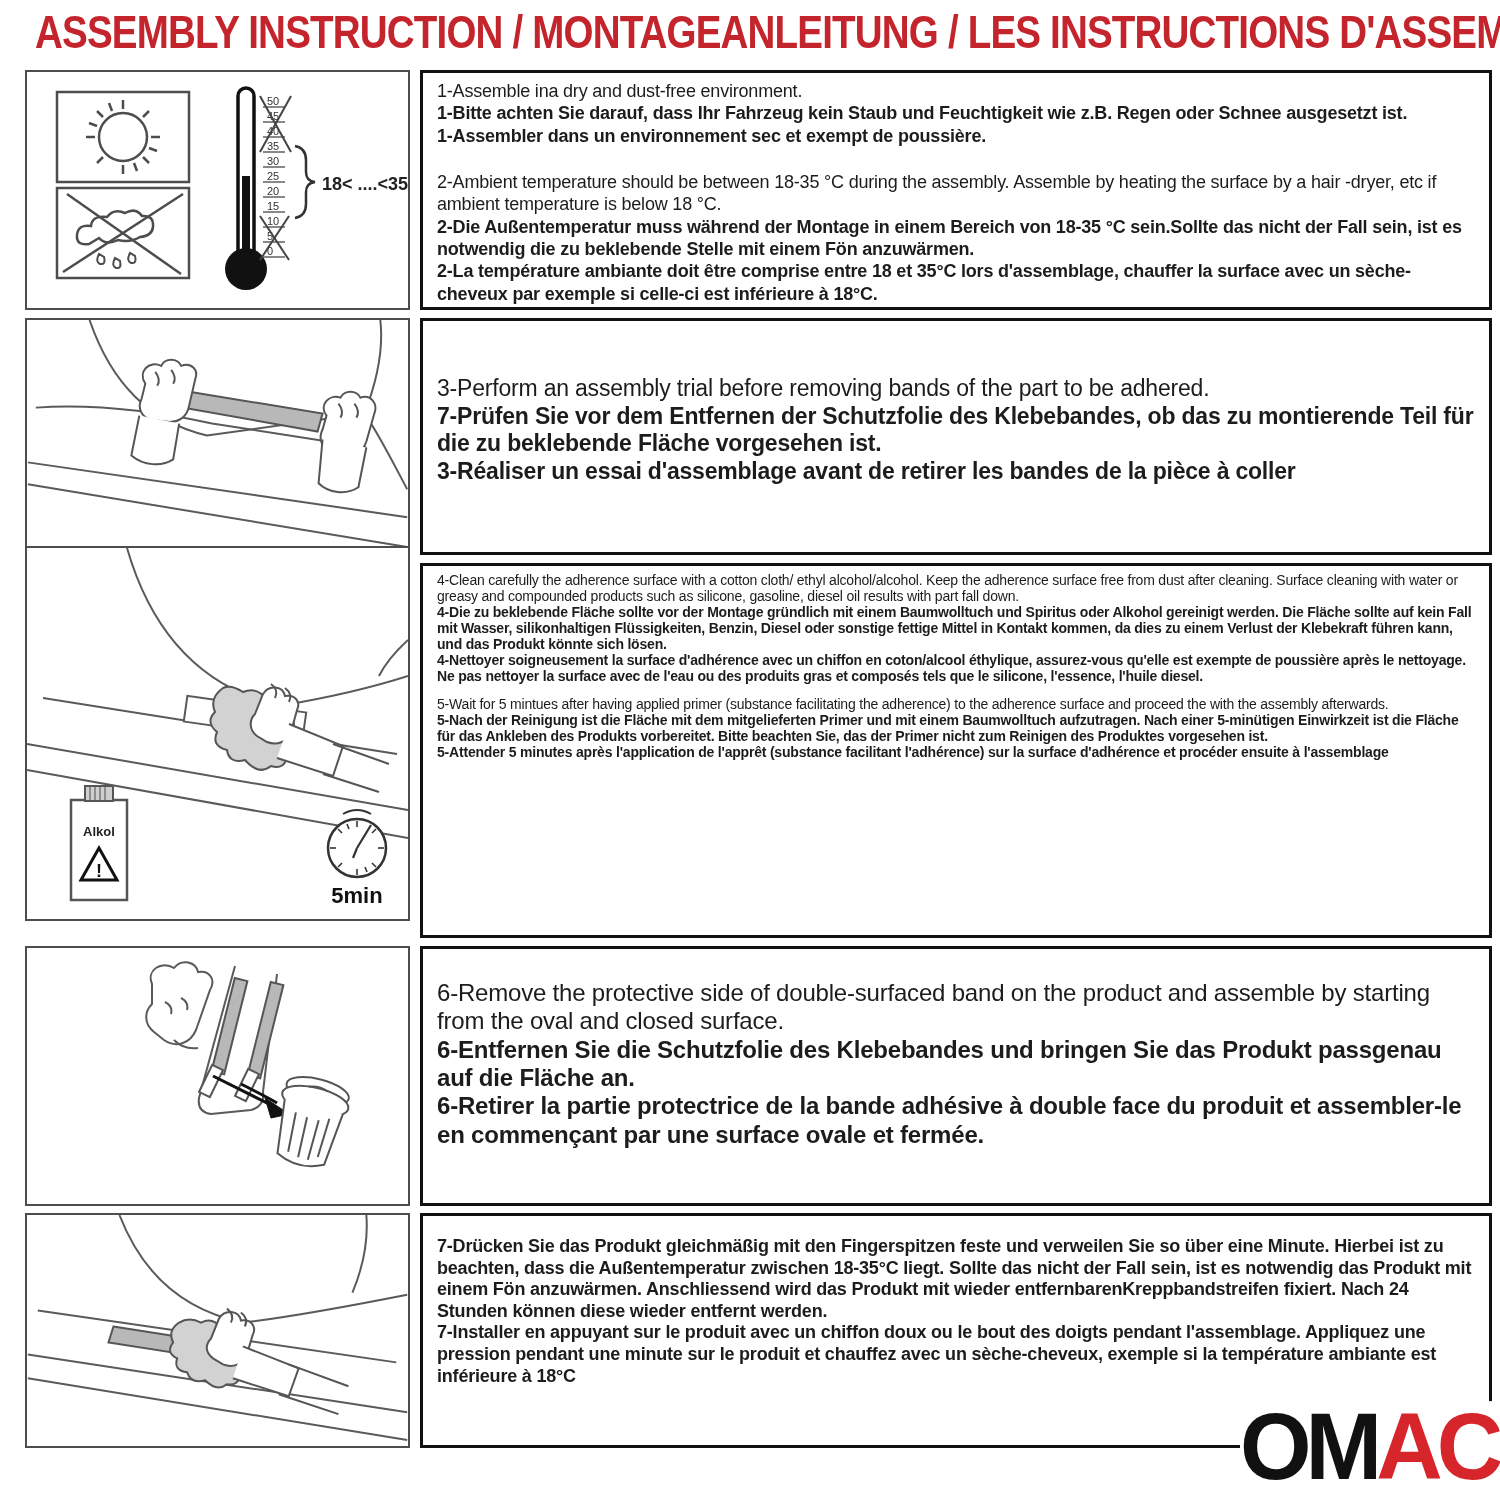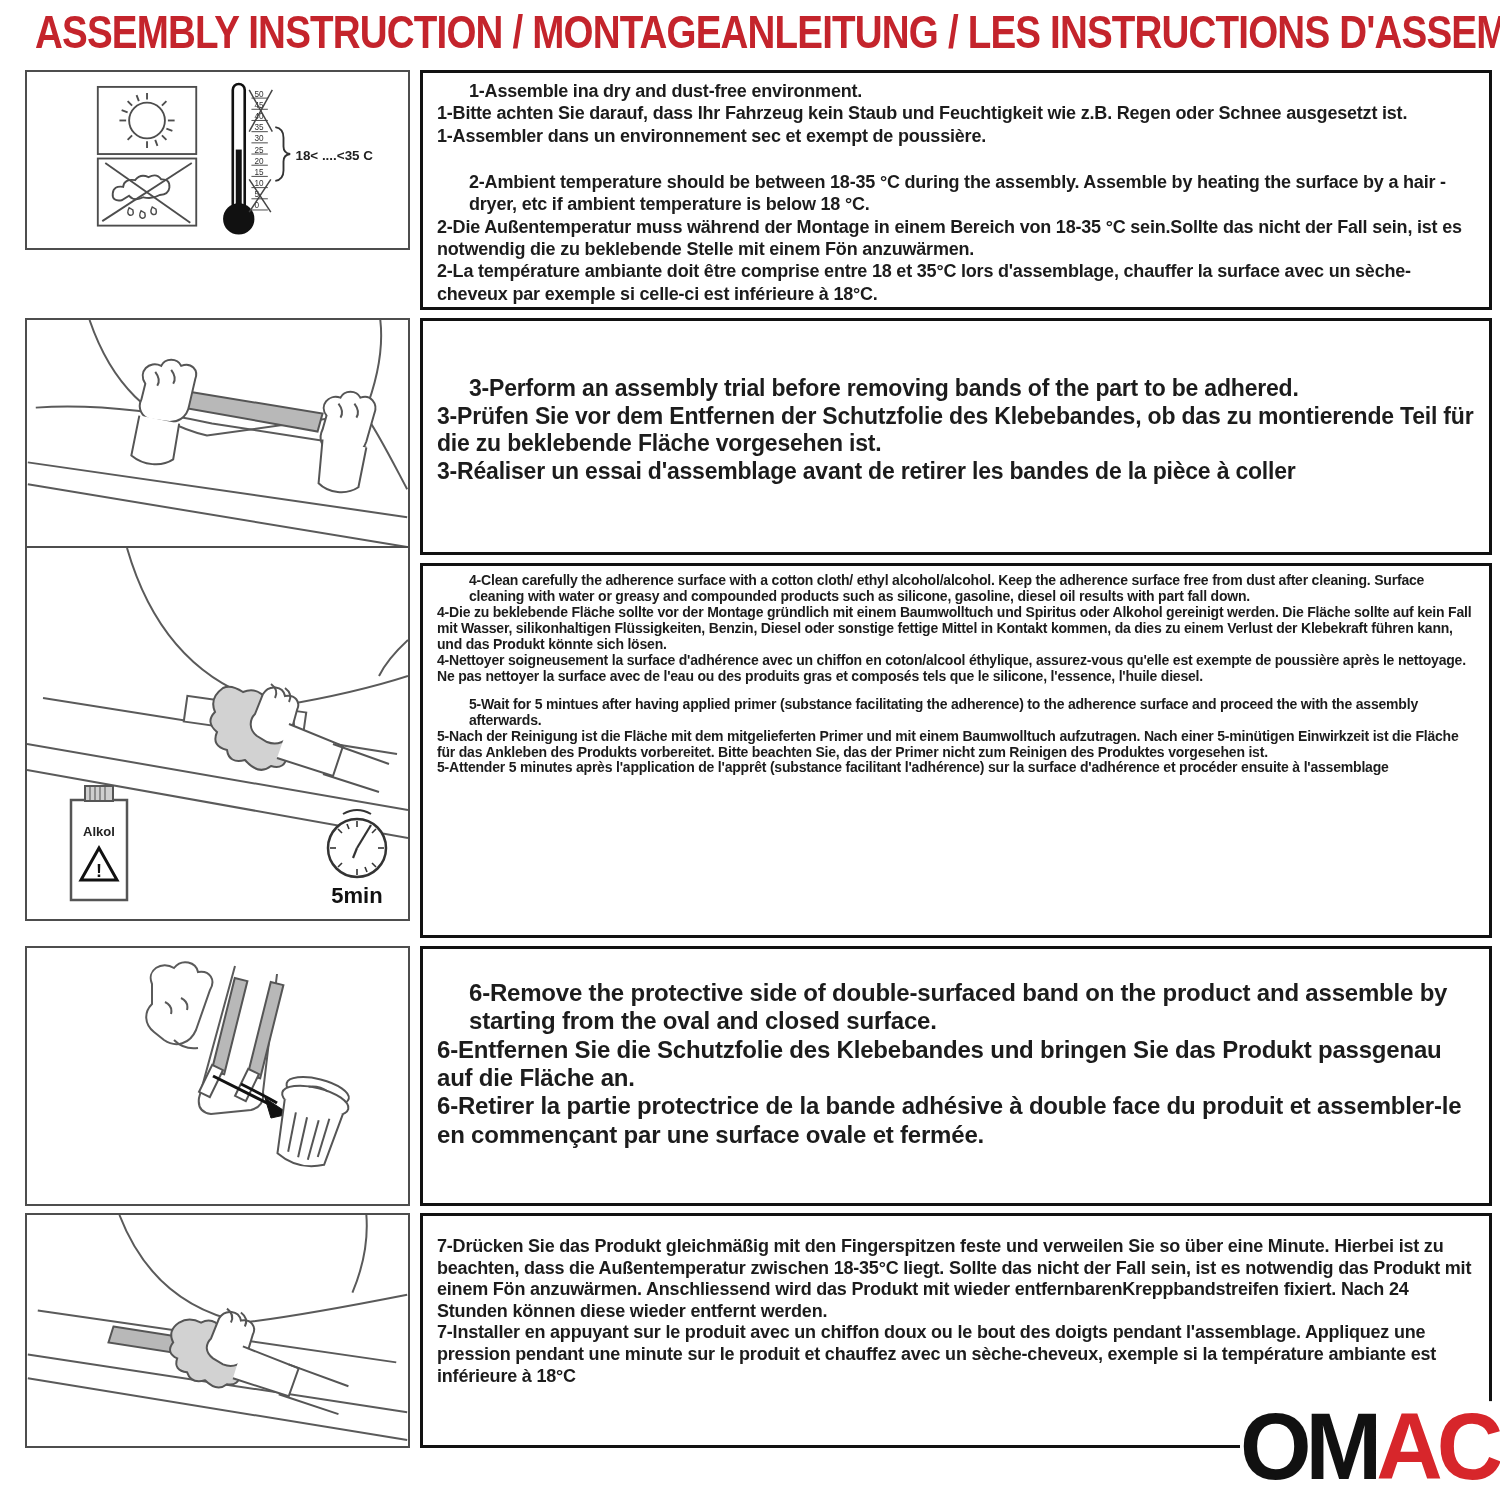--- a/index.html
+++ b/index.html
@@ -7,22 +7,22 @@
         font-family:"Liberation Sans",sans-serif;color:#1c1c1c;}
   .title{position:absolute;left:35px;top:4px;margin:0;font-size:47px;font-weight:bold;
          color:#c4242c;white-space:nowrap;letter-spacing:-1px;
          transform:scaleX(0.82);transform-origin:left center;}
   .illus{position:absolute;left:25px;width:385px;border:2px solid #4d4d4d;background:#fff;
          box-sizing:border-box;}
   .illus svg{display:block;width:100%;height:100%;}
   .textbox{position:absolute;left:420px;width:1072px;border:3px solid #111;background:#fff;
            box-sizing:border-box;padding:7px 14px;overflow:hidden;}
   .textbox p{margin:0;font-weight:bold;}
-  .textbox .bold{font-weight:bold;margin-left:32px;}
-  .r1i{top:70px;height:180px}   .r1t{top:70px;height:240px;font-size:18px;line-height:1.24;letter-spacing:-0.2px;}
+  .textbox .bold{font-weight:normal;}
+  .r1i{top:70px;height:240px}   .r1t{top:70px;height:240px;font-size:18px;line-height:1.24;letter-spacing:-0.2px;}
   .r2i{top:318px;height:237px}  .r2t{top:318px;height:237px;font-size:23px;line-height:1.2;padding-top:54px;letter-spacing:-0.2px;}
   .r3i{top:546px;height:375px}  .r3t{top:563px;height:375px;font-size:14px;line-height:1.14;letter-spacing:-0.2px;}
   .r4i{top:946px;height:260px}  .r4t{top:946px;height:260px;font-size:24px;line-height:1.18;padding-top:30px;letter-spacing:-0.2px;}
   .r5i{top:1213px;height:235px} .r5t{top:1213px;height:235px;font-size:18px;line-height:1.2;padding-top:20px;letter-spacing:-0.2px;}
   .r1t .gap{margin-top:24px;}
   .r3t .gap{margin-top:12px;}
   .logo{position:absolute;left:1240px;top:1402px;width:260px;height:88px;background:#fff;
         z-index:5;display:flex;align-items:center;justify-content:flex-start;
         font-weight:bold;font-size:92px;letter-spacing:-6px;line-height:1;
         transform:scaleY(1.02);}
@@ -137,21 +137,21 @@
       </g>
       <g fill="#fff" stroke="#555" stroke-width="2">
         <path d="M300,96 c-8,-10 2,-22 14,-18 c4,-8 16,-8 20,0 c10,-4 18,6 14,16 l-8,28 c-4,12 -14,16 -24,14 l-12,-4 c-10,-4 -12,-14 -8,-22 Z"></path>
         <path d="M296,120 l-4,44 c10,10 28,12 40,4 l8,-40" fill="#fff"></path>
         <path d="M312,84 q6,8 2,14 M328,84 q6,8 2,14" fill="none"></path>
       </g>
     </svg>
   </div>
   <div class="textbox r2t">
       <p class="bold">3-Perform an assembly trial before removing bands of the part to be adhered.</p>
-      <p class="">3-Prüfen Sie vor dem Entfernen der Schutzfolie des Klebebandes, ob das zu montierende Teil für die zu beklebende Fläche vorgesehen ist.</p>
+      <p class="">7-Prüfen Sie vor dem Entfernen der Schutzfolie des Klebebandes, ob das zu montierende Teil für die zu beklebende Fläche vorgesehen ist.</p>
       <p class="">3-Réaliser un essai d'assemblage avant de retirer les bandes de la pièce à coller</p>
     </div>
 
   <div class="illus r3i">
     <svg viewBox="0 0 381 371">
       <g fill="none" stroke="#5a5a5a" stroke-width="2">
         <path d="M100,0 C126,90 178,140 252,158"></path>
         <path d="M252,158 C300,150 350,138 381,128"></path>
         <path d="M381,92 C368,104 358,116 352,128"></path>
         <path d="M16,150 L370,206"></path>

